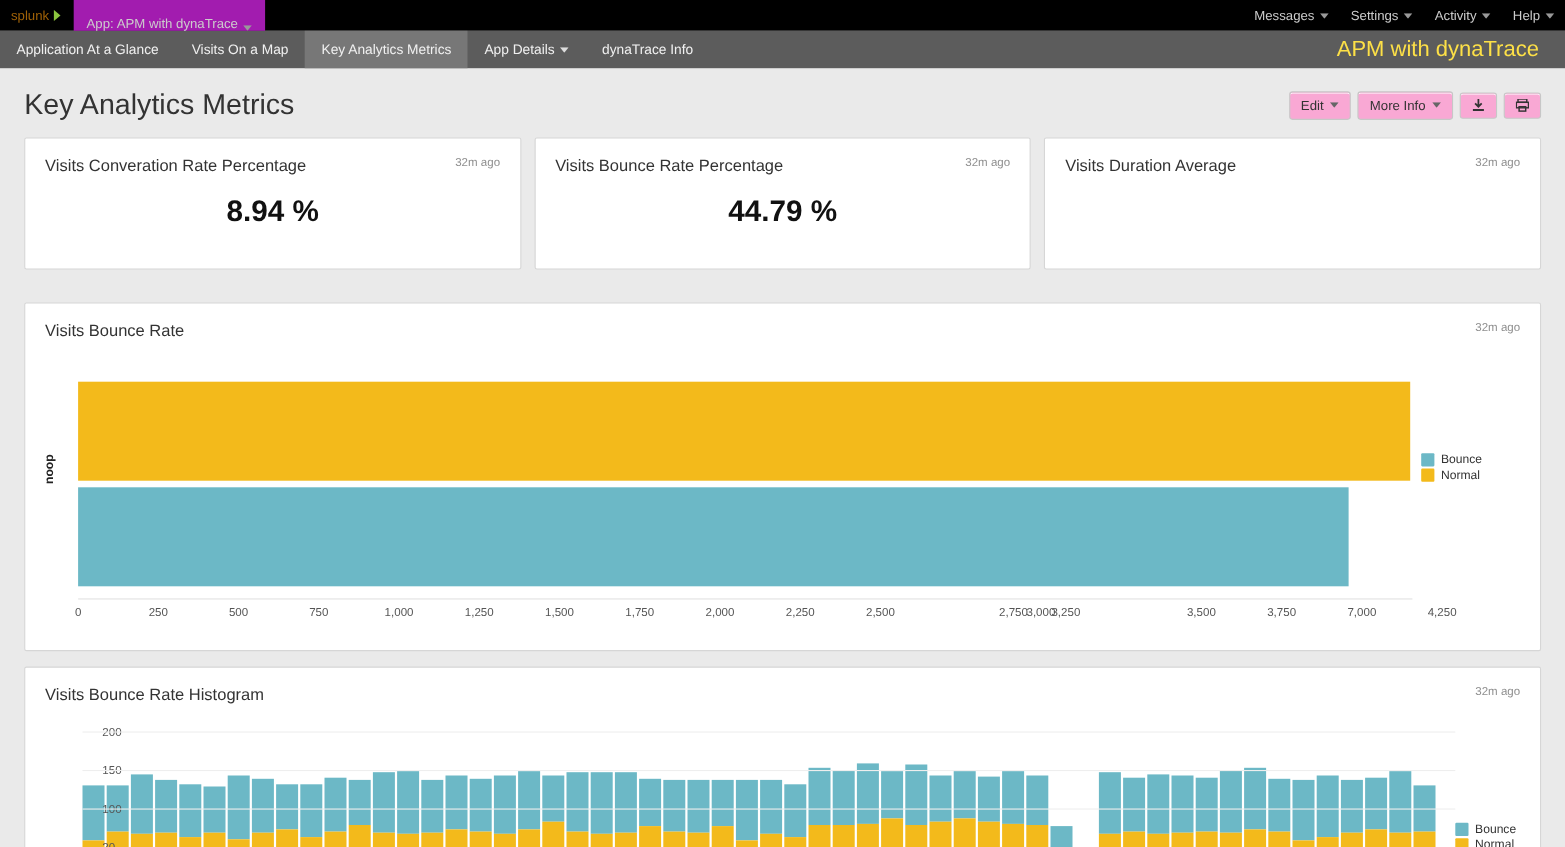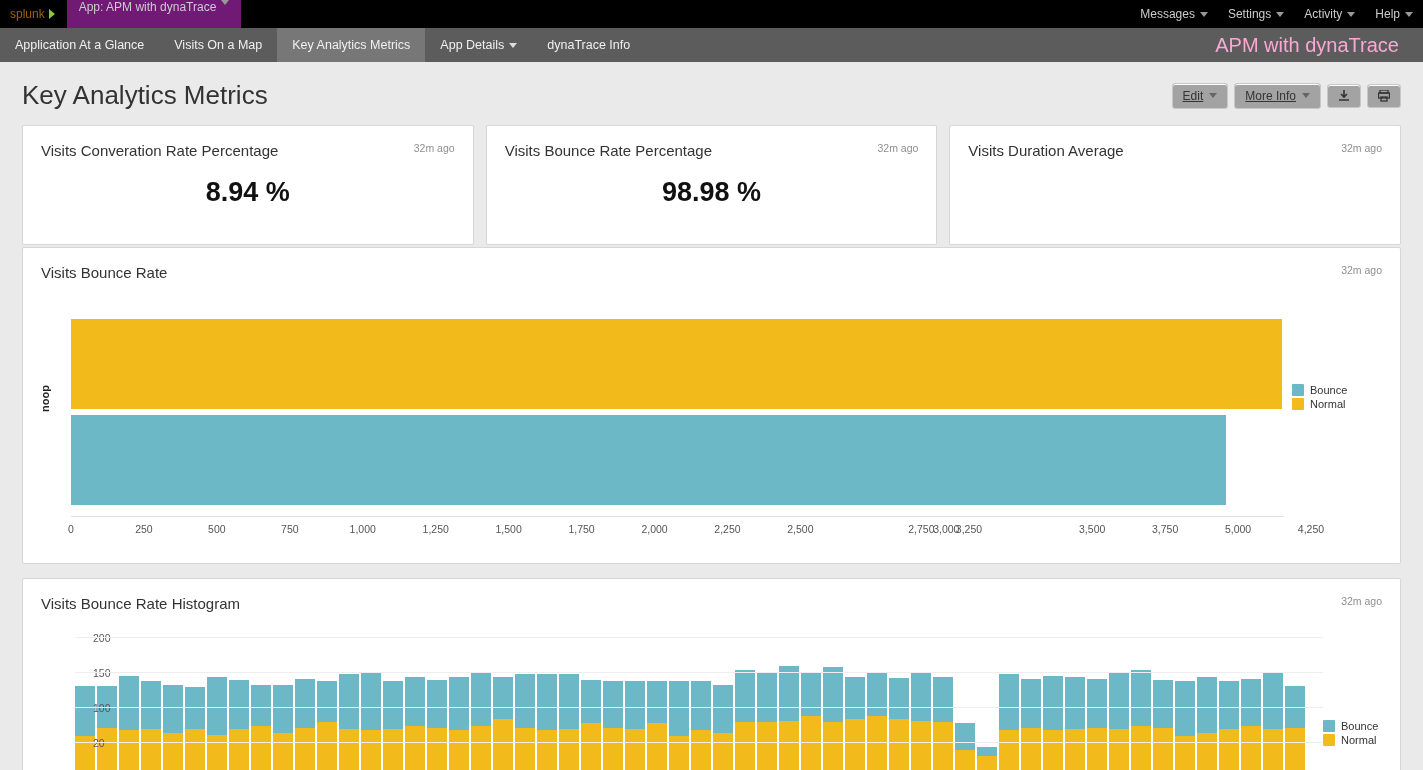--- a/index.html
+++ b/index.html
@@ -1,40 +1,40 @@
 <!DOCTYPE html>
 <html><head>
 <meta charset="utf-8">
 <style>
   * { box-sizing: border-box; margin: 0; padding: 0; }
   body { font-family: "Helvetica Neue", Arial, sans-serif; background: #eaeaea; color: #333; width: 1423px; }
   
   .topbar { background: #000; height: 28px; display: flex; align-items: center; color: #ccc; padding: 0; font-size: 12px; }
   .topbar .logo { display:flex; align-items:center; padding:0 10px; font-weight: normal; color:#a16207;justify-content:flex-end; }
   .topbar .logo svg{margin-left:2px;}
-  .topbar .app-menu { background:#701a75; height:100%; display:flex; align-items:flex-start; padding:0 12px; color:#ccc; cursor:pointer; }
+  .topbar .app-menu { background:#a21caf; height:100%; display:flex; align-items:flex-end; padding:0 12px; color:#ccc; cursor:pointer; }
   .topbar .spacer{flex:1;}
   .topbar .topmenu-item{padding:0 10px; height:100%; display:flex; align-items:center; cursor:pointer; color:#ccc;}
   .caret{margin-left:5px;}
   
   .navbar{background:#5c5c5c; height:34px; display:flex; align-items:stretch; font-size:12.5px; color:#fff;}
   .navbar .nav-item{display:flex; align-items:center; padding:0 15px; cursor:pointer; color:#f0f0f0;}
   .navbar .nav-item.active{background:#777;}
   .navbar .spacer{flex:1;}
-  .navbar .app-title{display:flex; align-items:center; padding:0 24px; font-size:20px; font-weight:300; color:#f9a8d4;}
+  .navbar .app-title{display:flex; align-items:center; padding:0 24px; font-size:20px; font-weight:300; color:#fde047;}
   
   .page{padding:18px 22px;}
   .title-row{display:flex; align-items:center; margin-bottom:14px;}
   .page-title{font-size:26px; font-weight:400; color:#333;}
   .title-row .spacer{flex:1;}
-  .btn{background:#a3a3a3; border:1px solid #c7c7c7; border-radius:3px; padding:5px 10px; font-size:12px; color:#333; cursor:pointer; display:inline-flex; align-items:center; box-shadow:inset 0 1px 0 #fff;text-decoration:underline;}
+  .btn{background:#f9a8d4; border:1px solid #c7c7c7; border-radius:3px; padding:5px 10px; font-size:12px; color:#333; cursor:pointer; display:inline-flex; align-items:center; box-shadow:inset 0 1px 0 #fff;}
   .btn + .btn{margin-left:6px;}
   .btn svg{vertical-align:middle;}
   
-  .kpi-row{display:flex; gap:12px; margin-bottom:2px;justify-content:flex-end;}
+  .kpi-row{display:flex; gap:12px; margin-bottom:30px;}
   .card{background:#fff; border:1px solid #d6d6d6; border-radius:2px; padding:16px 18px 18px 18px;}
   .kpi-card{flex:1; min-height:120px;}
   .card-head{display:flex; align-items:flex-start; margin-bottom:18px;}
   .card-title{font-size:15px; font-weight:400; color:#333;}
   .card-time{font-size:10.5px; color:#8f8f8f; margin-left:auto;}
   .kpi-value{font-size:27px; font-weight:700; text-align:center; color:#111;}
   
   .chart-card{margin-bottom:14px; position:relative;}
   .chart-body{display:flex;}
   .chart-plot{flex:1; position:relative;}
@@ -154,21 +154,21 @@
         <div class="card-title">Visits Converation Rate Percentage</div>
         <div class="card-time">32m ago</div>
       </div>
       <div class="kpi-value">8.94 %</div>
     </div>
     <div class="card kpi-card">
       <div class="card-head">
         <div class="card-title">Visits Bounce Rate Percentage</div>
         <div class="card-time">32m ago</div>
       </div>
-      <div class="kpi-value">98.98 %</div>
+      <div class="kpi-value">44.79 %</div>
     </div>
     <div class="card kpi-card">
       <div class="card-head">
         <div class="card-title">Visits Duration Average</div>
         <div class="card-time">32m ago</div>
       </div>
     </div>
   </div>
 
   <div class="card chart-card">
@@ -194,21 +194,21 @@
               <span class="tick" style="left: 437.647px;">1,500</span>
               <span class="tick" style="left: 510.588px;">1,750</span>
               <span class="tick" style="left: 583.529px;">2,000</span>
               <span class="tick" style="left: 656.471px;">2,250</span>
               <span class="tick" style="left: 729.412px;">2,500</span>
               <span class="tick" style="left: 802.353px; margin-left: 48px;">2,750</span>
               <span class="tick" style="left: 875.294px;">3,000</span>
               <span class="tick" style="left: 898px;">3,250</span>
               <span class="tick" style="left: 1021.18px;">3,500</span>
               <span class="tick" style="left: 1094.12px;">3,750</span>
-              <span class="tick" style="left: 1167.06px;">5,000</span>
+              <span class="tick" style="left: 1167.06px;">7,000</span>
               <span class="tick" style="left: 1240px;">4,250</span>
             </div>
         </div>
       </div>
       <div class="legend">
         <div class="legend-row">
             <div class="swatch" style="background:#6cb8c6;"></div>
             <span>Bounce</span>
           </div>
         <div class="legend-row">

